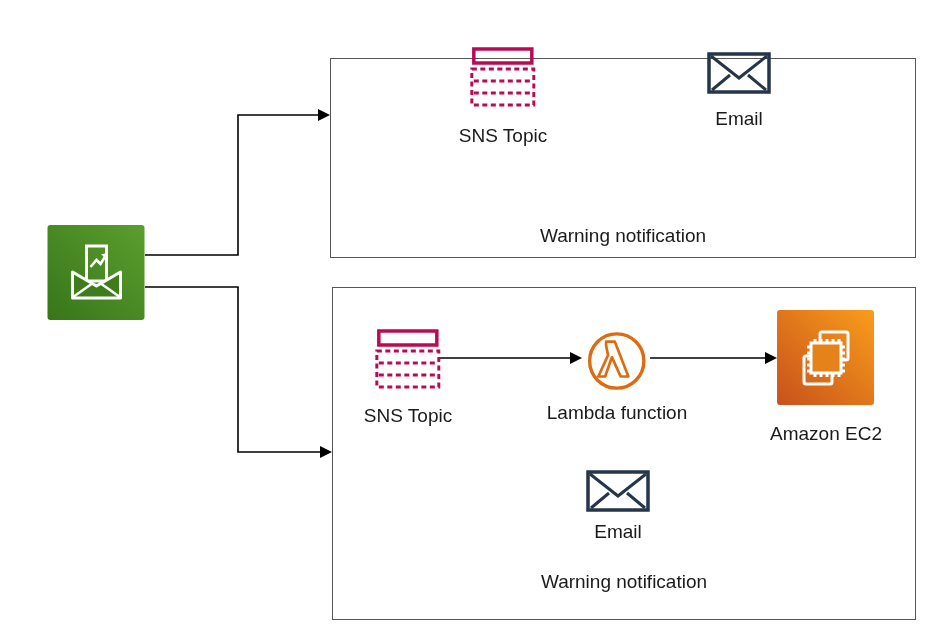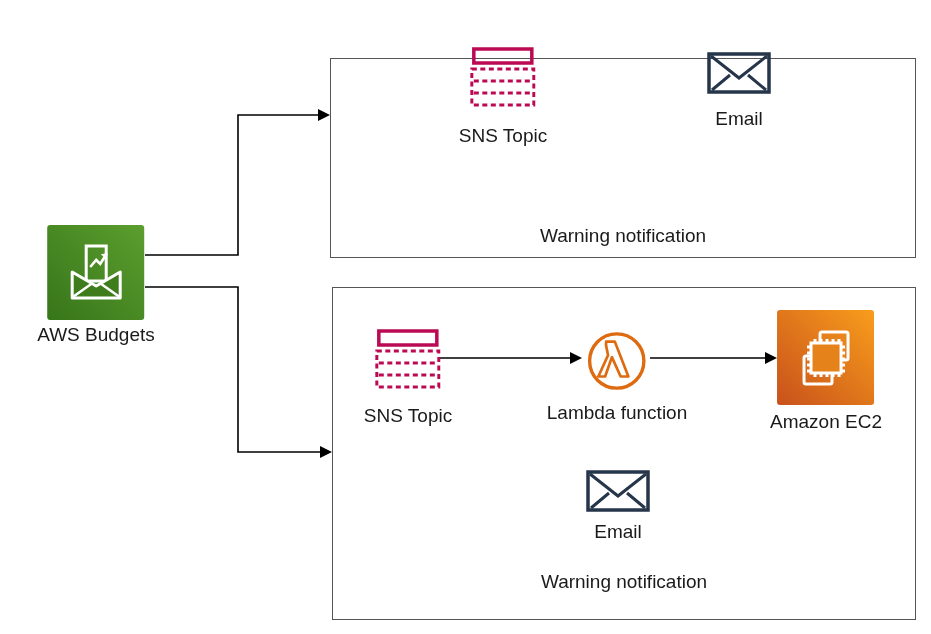--- a/index.html
+++ b/index.html
@@ -20,21 +20,21 @@
 
   .node{position:absolute;display:flex;flex-direction:column;align-items:center;
     transform:translateX(-50%);z-index:3;}
   .node .label{font-size:19px;line-height:22px;color:var(--c-label-text,#1a1a1a);white-space:nowrap;}
 
   .n-budgets{left:96px;top:225px;}   .n-budgets .label{margin-top:4px;}
   .n-sns-w{left:503px;top:47px;}     .n-sns-w .label{margin-top:14px;}
   .n-email-w{left:739px;top:52px;}   .n-email-w .label{margin-top:10px;}
   .n-sns-c{left:408px;top:329px;}    .n-sns-c .label{margin-top:12px;}
   .n-lambda{left:617px;top:330px;}   .n-lambda .label{margin-top:6px;}
-  .n-ec2{left:826px;top:310px;}      .n-ec2 .label{margin-top:6px;}
+  .n-ec2{left:826px;top:310px;}      .n-ec2 .label{margin-top:18px;}
   .n-email-c{left:618px;top:470px;}  .n-email-c .label{margin-top:5px;}
 
   .sq-icon{border-radius:3px;}
   .budgets-bg{width:97px;height:95px;
     background:linear-gradient(45deg,var(--c-budgets-grad-start,#37751A),var(--c-budgets-grad-end,#5C9E2E));
     display:flex;align-items:center;justify-content:center;}
   .ec2-bg{width:97px;height:95px;
     background:linear-gradient(45deg,var(--c-ec2-grad-start,#C8511B),var(--c-ec2-grad-end,#F89D1C));
     display:flex;align-items:center;justify-content:center;}
 </style>
@@ -65,21 +65,20 @@
   <div class="node n-budgets">
     <div class="sq-icon budgets-bg">
       <svg width="64" height="64" viewBox="0 0 64 64">
         <rect x="22" y="5" width="20" height="35" fill="none" stroke="#fff" stroke-width="3"></rect>
         <polyline points="26,26 32,19 36,23 41,15" fill="none" stroke="#fff" stroke-width="2.6"></polyline>
         <polygon points="36.6,13.2 43.4,12 42.2,18.6" fill="#fff"></polygon>
         <polygon points="8,31 32,45 56,31 56,57 8,57" fill="#3F7D1C" stroke="#fff" stroke-width="3" stroke-linejoin="round"></polygon>
         <path d="M10,55 L27,43 M54,55 L37,43" fill="none" stroke="#fff" stroke-width="2.6" stroke-linecap="round"></path>
       </svg>
     </div>
-    <div class="label">AWS Budgets</div>
   </div>
 
   <div class="node n-sns-w">
     <div>
       <svg width="66" height="60" viewBox="0 0 66 60">
         <rect x="4" y="2" width="58" height="14" fill="none" style="stroke:var(--c-sns,#BB0A53)" stroke-width="3.5"></rect>
         <rect x="2" y="22" width="62" height="36" fill="none" style="stroke:var(--c-sns,#BB0A53)" stroke-width="3" stroke-dasharray="5 3.5"></rect>
         <path d="M4,34 H62 M4,46 H62" fill="none" style="stroke:var(--c-sns,#BB0A53)" stroke-width="3" stroke-dasharray="5 3.5"></path>
       </svg>
     </div>

